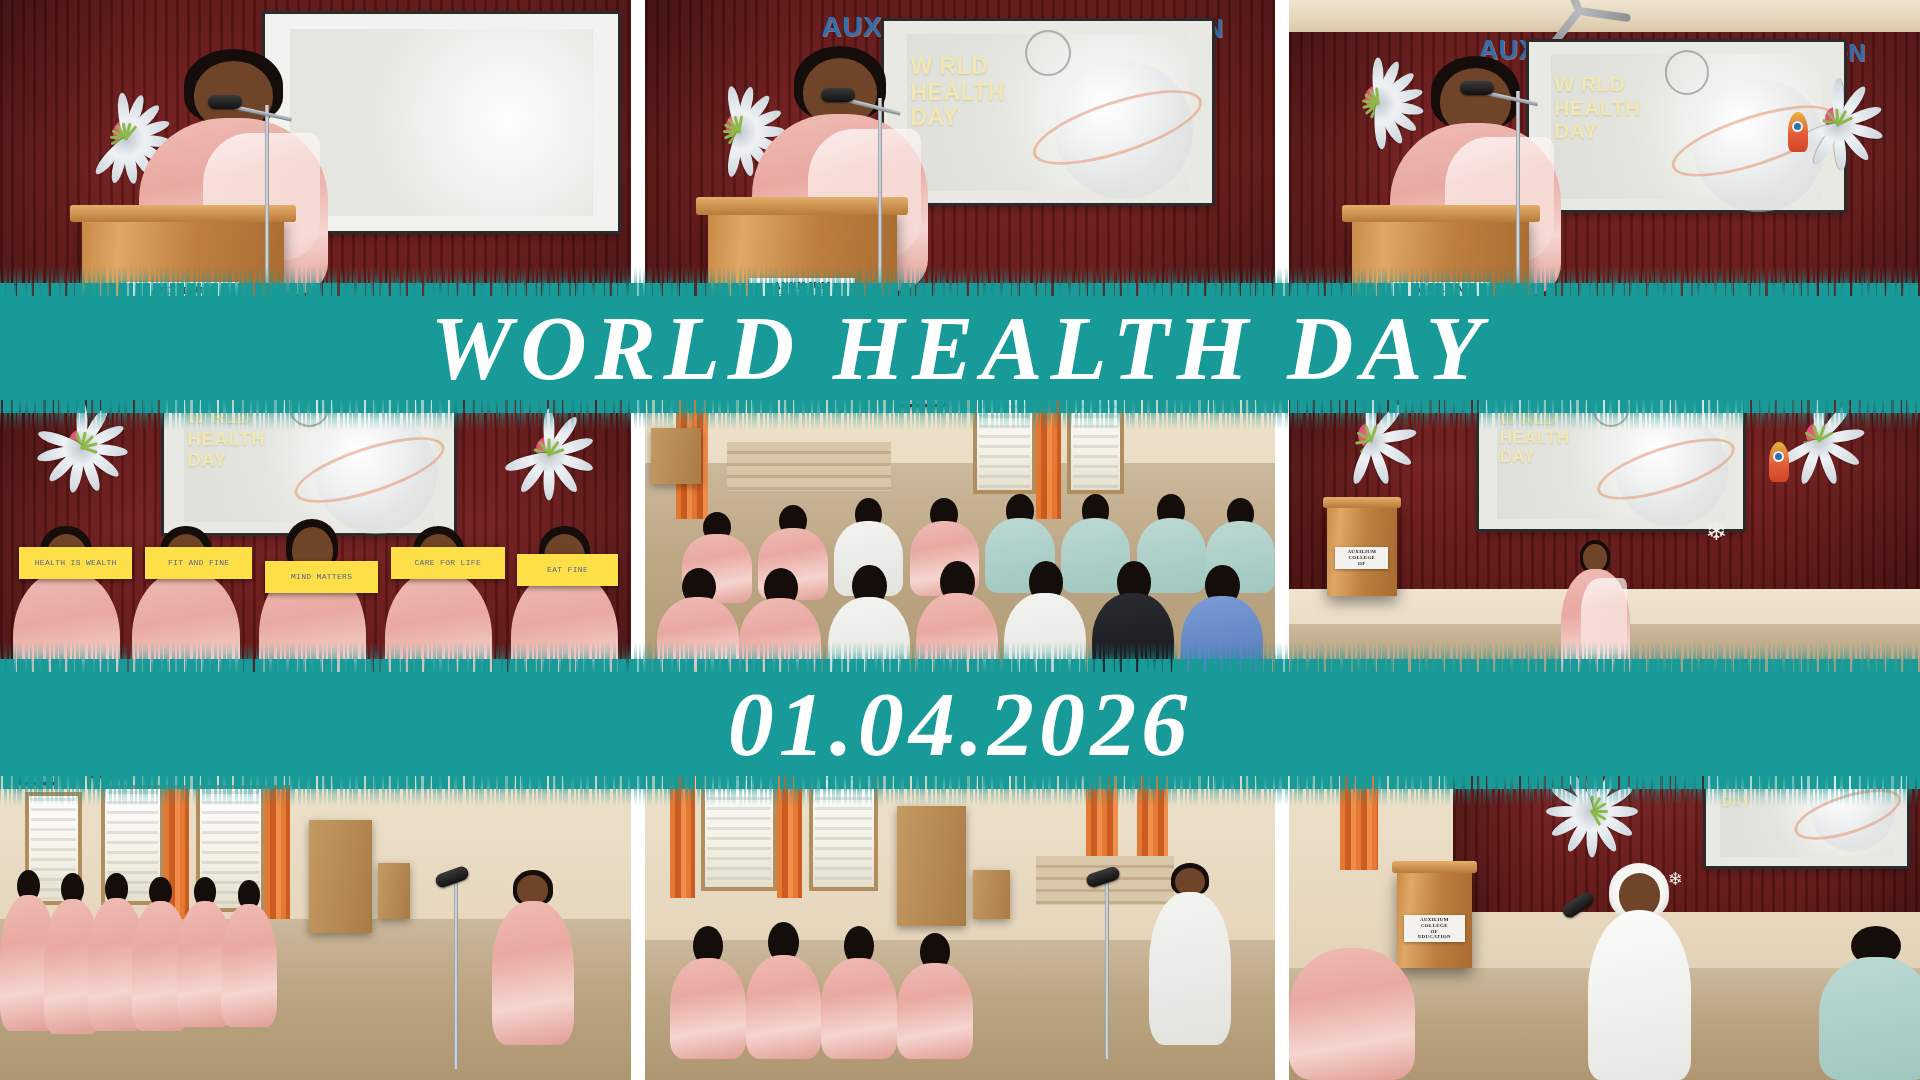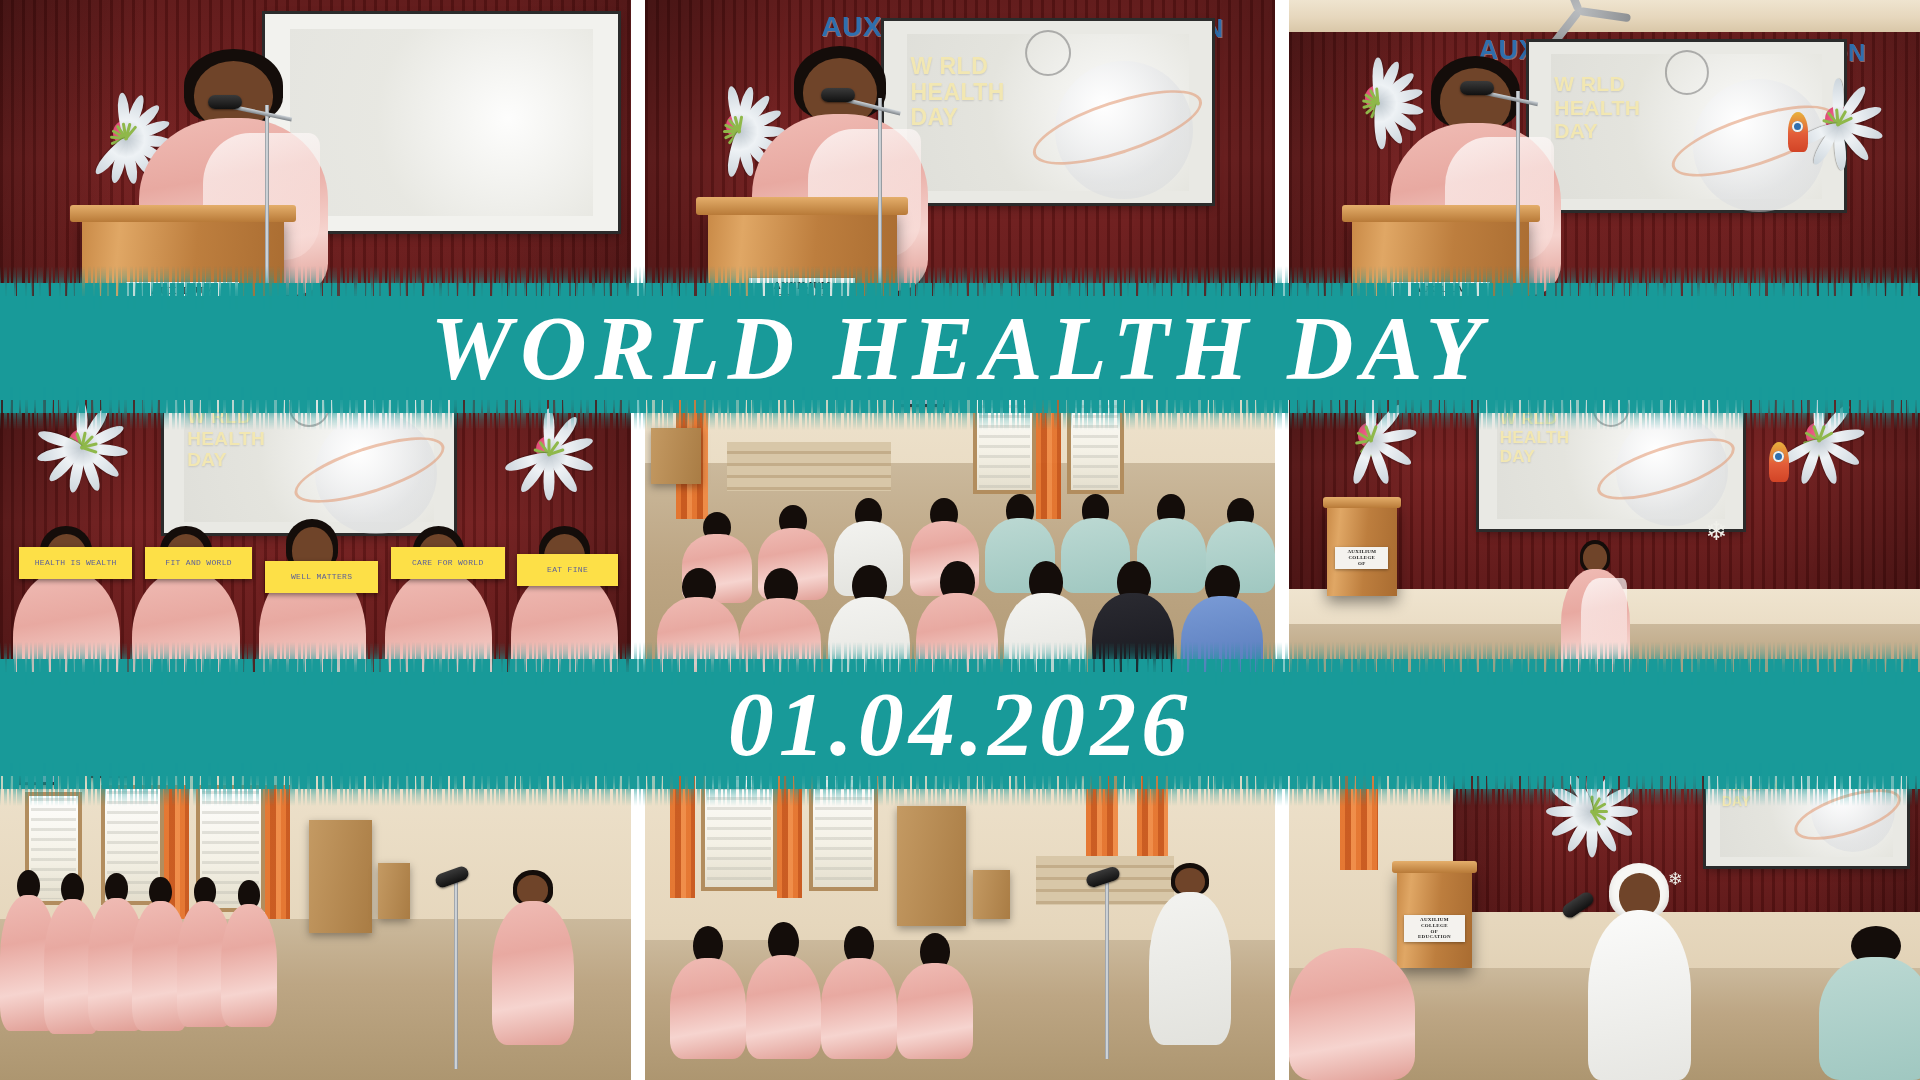--- a/index.html
+++ b/index.html
@@ -400,23 +400,23 @@
           <div class="head" style="left:31%;top:4%;width:38%;height:24%;"></div>
           <div class="torso-saree" style="left:0;top:24%;width:100%;height:76%;"></div>
         </div>
         <div class="person" style="left:81%;top:46%;width:17%;height:54%;">
           <div class="hair" style="left:26%;top:0;width:48%;height:26%;"></div>
           <div class="head" style="left:31%;top:4%;width:38%;height:24%;"></div>
           <div class="torso-saree" style="left:0;top:24%;width:100%;height:76%;"></div>
         </div>
 
         <div class="placard" style="left:3%;top:52%;width:18%;height:9%;font-size:8px;">HEALTH IS WEALTH</div>
-        <div class="placard" style="left:23%;top:52%;width:17%;height:9%;font-size:8px;">FIT AND WORLD</div>
-        <div class="placard" style="left:42%;top:56%;width:18%;height:9%;font-size:8px;">WELL MATTERS</div>
-        <div class="placard" style="left:62%;top:52%;width:18%;height:9%;font-size:8px;">CARE FOR WORLD</div>
+        <div class="placard" style="left:23%;top:52%;width:17%;height:9%;font-size:8px;">FIT AND FINE</div>
+        <div class="placard" style="left:42%;top:56%;width:18%;height:9%;font-size:8px;">MIND MATTERS</div>
+        <div class="placard" style="left:62%;top:52%;width:18%;height:9%;font-size:8px;">CARE FOR LIFE</div>
         <div class="placard" style="left:82%;top:54%;width:16%;height:9%;font-size:8px;">EAT FINE</div>
       </div>
     </div>
 
     <div class="cell">
       <div class="scene">
         <div class="wall-cream"></div>
         <div class="floor" style="height:72%;"></div>
         <div class="curtain" style="left:5%;width:5%;top:0;height:44%;"></div>
         <div class="curtain" style="left:62%;width:4%;top:4%;height:40%;"></div>

